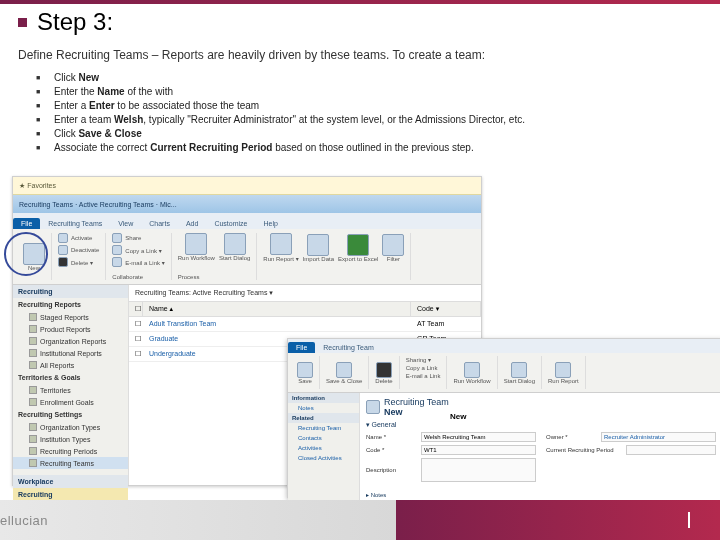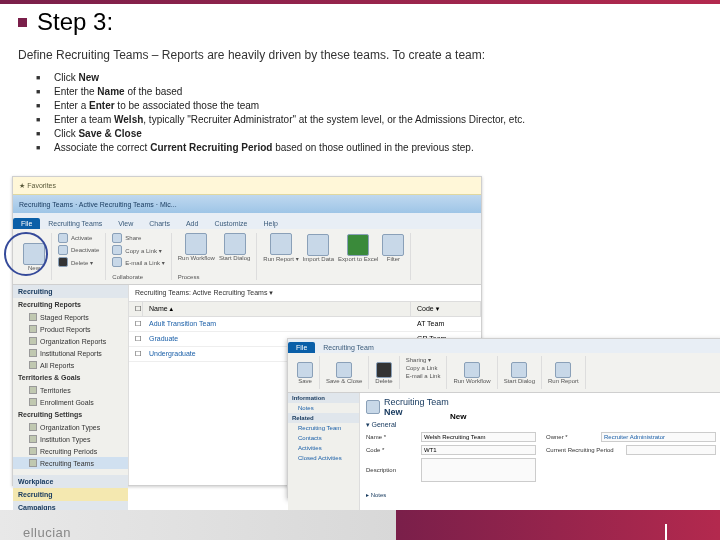--- a/index.html
+++ b/index.html
@@ -58,38 +58,38 @@
   .sub-nav { width:72px; background:#f0f0ec; border-right:1px solid #ddd; font-size:6px; }
   .sub-nav .h { background:#e0e6ec; padding:2px 4px; font-weight:bold; color:#1a3c60; }
   .sub-nav .i { padding:2px 4px 2px 10px; color:#1a5fa8; }
   .sub-main { flex:1; background:#fff; padding:4px 6px; font-size:7px; }
   .sub-hdr { font-size:9px; color:#1a3c60; margin-bottom:4px; display:flex; align-items:center; gap:4px; }
   .field { display:flex; align-items:center; margin-bottom:3px; }
   .field label { width:55px; font-size:6px; color:#333; }
   .field .val { flex:1; height:10px; background:#fafafa; border:1px solid #ccc; font-size:6px; padding:0 2px; display:flex; align-items:center; }
   .notes { font-size:6px; color:#1a3c60; margin-top:6px; }
   .new-lbl { position:absolute; left:438px; top:236px; font-size:8px; font-weight:bold; color:#000; z-index:5; }
-  .footer { position:absolute; bottom:0; left:0; right:0; height:30px; background:linear-gradient(90deg,#e8e8e8 0%,#d8d8d8 55%,#7a1f4a 55%,#b3294e 100%); display:flex; align-items:flex-end; padding:0 23px; justify-content:space-between; }
+  .footer { position:absolute; bottom:0; left:0; right:0; height:40px; background:linear-gradient(90deg,#e8e8e8 0%,#d8d8d8 55%,#7a1f4a 55%,#b3294e 100%); display:flex; align-items:center; padding:0 0; justify-content:space-between; }
   .brand { font-size:13px; color:#888; letter-spacing:0.5px; }
   .vbar { width:2px; height:16px; background:#fff; margin-right:30px; }
 </style>
 </head>
 <body>
 
 <div class="topstripe"></div>
 
 <div class="content">
   <div class="step-title">
     <span class="step-bullet"></span>
     <span class="step-title-text">Step 3:</span>
   </div>
   <div class="intro">Define Recruiting Teams – Reports are heavily driven by these teams.  To create a team:</div>
   <ul class="steps">
     <li><span>Click </span><b>New</b><span></span></li>
-    <li><span>Enter the </span><b>Name</b><span> of the based</span></li>
+    <li><span>Enter the </span><b>Name</b><span> of the with</span></li>
     <li><span>Enter a </span><b>Enter</b><span> to be associated those the team</span></li>
     <li><span>Enter a team </span><b>Welsh</b><span>, typically "Recruiter Administrator" at the system level, or the Admissions Director, etc.</span></li>
     <li><span>Click </span><b>Save &amp; Close</b><span></span></li>
     <li><span>Associate the correct </span><b>Current Recruiting Period</b><span> based on those outlined in the previous step.</span></li>
   </ul>
 </div>
 
 <div class="shot-area">
 
   <div class="main-shot">

